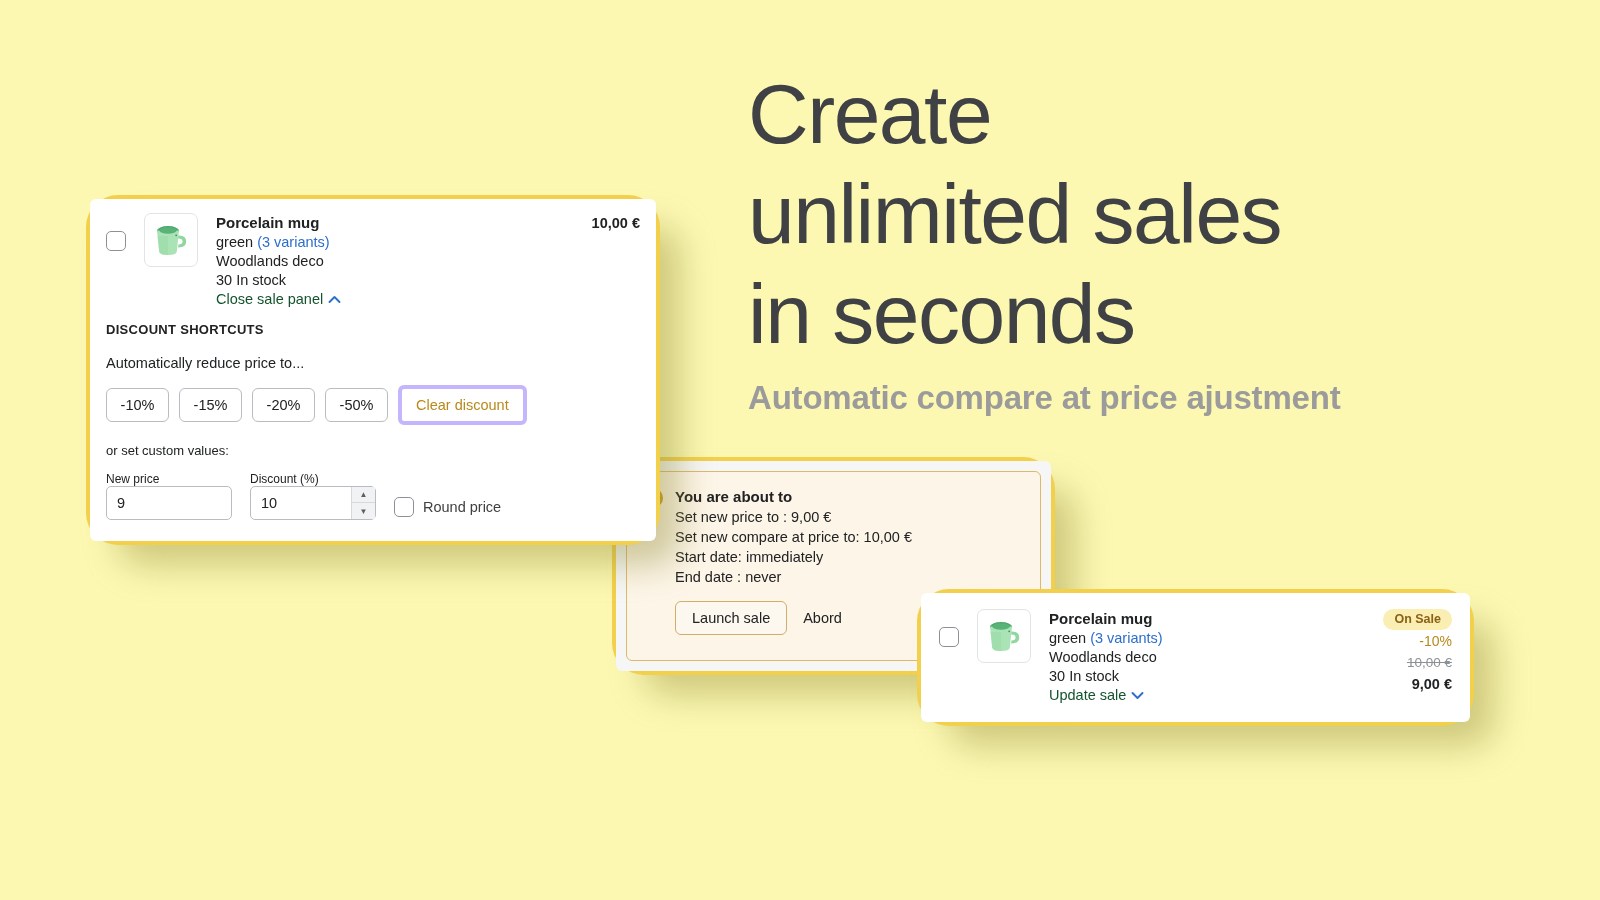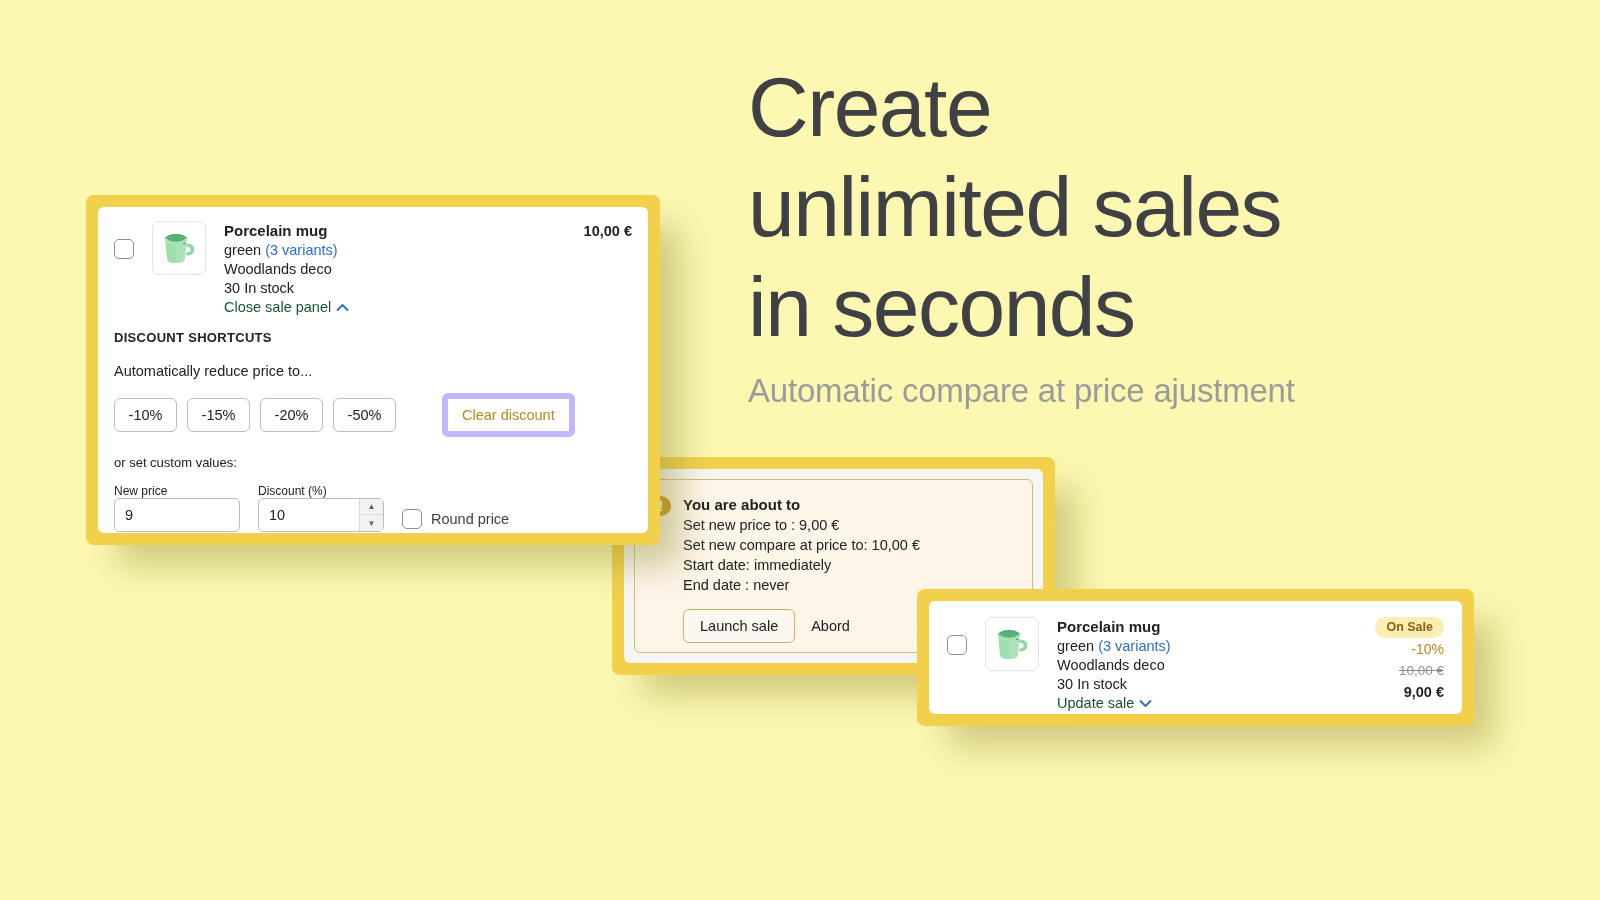--- a/index.html
+++ b/index.html
@@ -13,47 +13,47 @@
     background: #fcf8b2;
     font-family: "Liberation Sans", sans-serif;
     overflow: hidden;
     position: relative;
   }
 
   
   .hero {
     position: absolute;
     left: 748px;
-    top: 57px;
+    top: 64px;
     width: 700px;
   }
   .hero-title {
     font-size: 84px;
     line-height: 100px;
     font-weight: 400;
     color: #3f4145;
     letter-spacing: -1.5px;
     white-space: pre-line;
     margin: 0;
   }
   .hero-sub {
     margin-top: 14px;
     font-size: 33px;
     line-height: 40px;
     color: #9b9b9b;
-    font-weight: 400;
+    font-weight: 700;
     letter-spacing: -0.2px;
   }
 
   
   .card-frame {
     position: absolute;
     background: #f2d04c;
-    border-radius: 8px;
-    padding: 12px;
+    border-radius: 32px;
+    padding: 4px;
     box-shadow: 26px 26px 34px -6px rgba(150,145,60,0.45);
   }
   .card-inner {
     background: #ffffff;
     border-radius: 6px;
     height: 100%;
     width: 100%;
     overflow: hidden;
   }
 
@@ -126,28 +126,27 @@
     border-radius: 6px;
     background: #fff;
     font-size: 14.5px;
     color: #202223;
     text-align: center;
     cursor: pointer;
     font-family: inherit;
   }
   .clear-btn {
     padding: 8px 14px;
-    border: 6px solid #c4b5fd;
+    border: 4px solid #c4b5fd;
     border-radius: 6px;
     background: #fff;
     font-size: 14.5px;
     color: #b8891b;
     cursor: pointer;
     font-family: inherit;
-    margin-left: 36px;
   }
 
   .custom-label { font-size: 13px; color: #202223; margin-top: 18px; }
 
   .fields { display: flex; align-items: flex-start; margin-top: 14px; gap: 18px; }
   .field { display: flex; flex-direction: column; }
   .field-label { font-size: 12px; color: #202223; margin-bottom: 0; }
   .input-box {
     width: 126px; height: 34px;
     border: 1px solid #b9bcc0;

